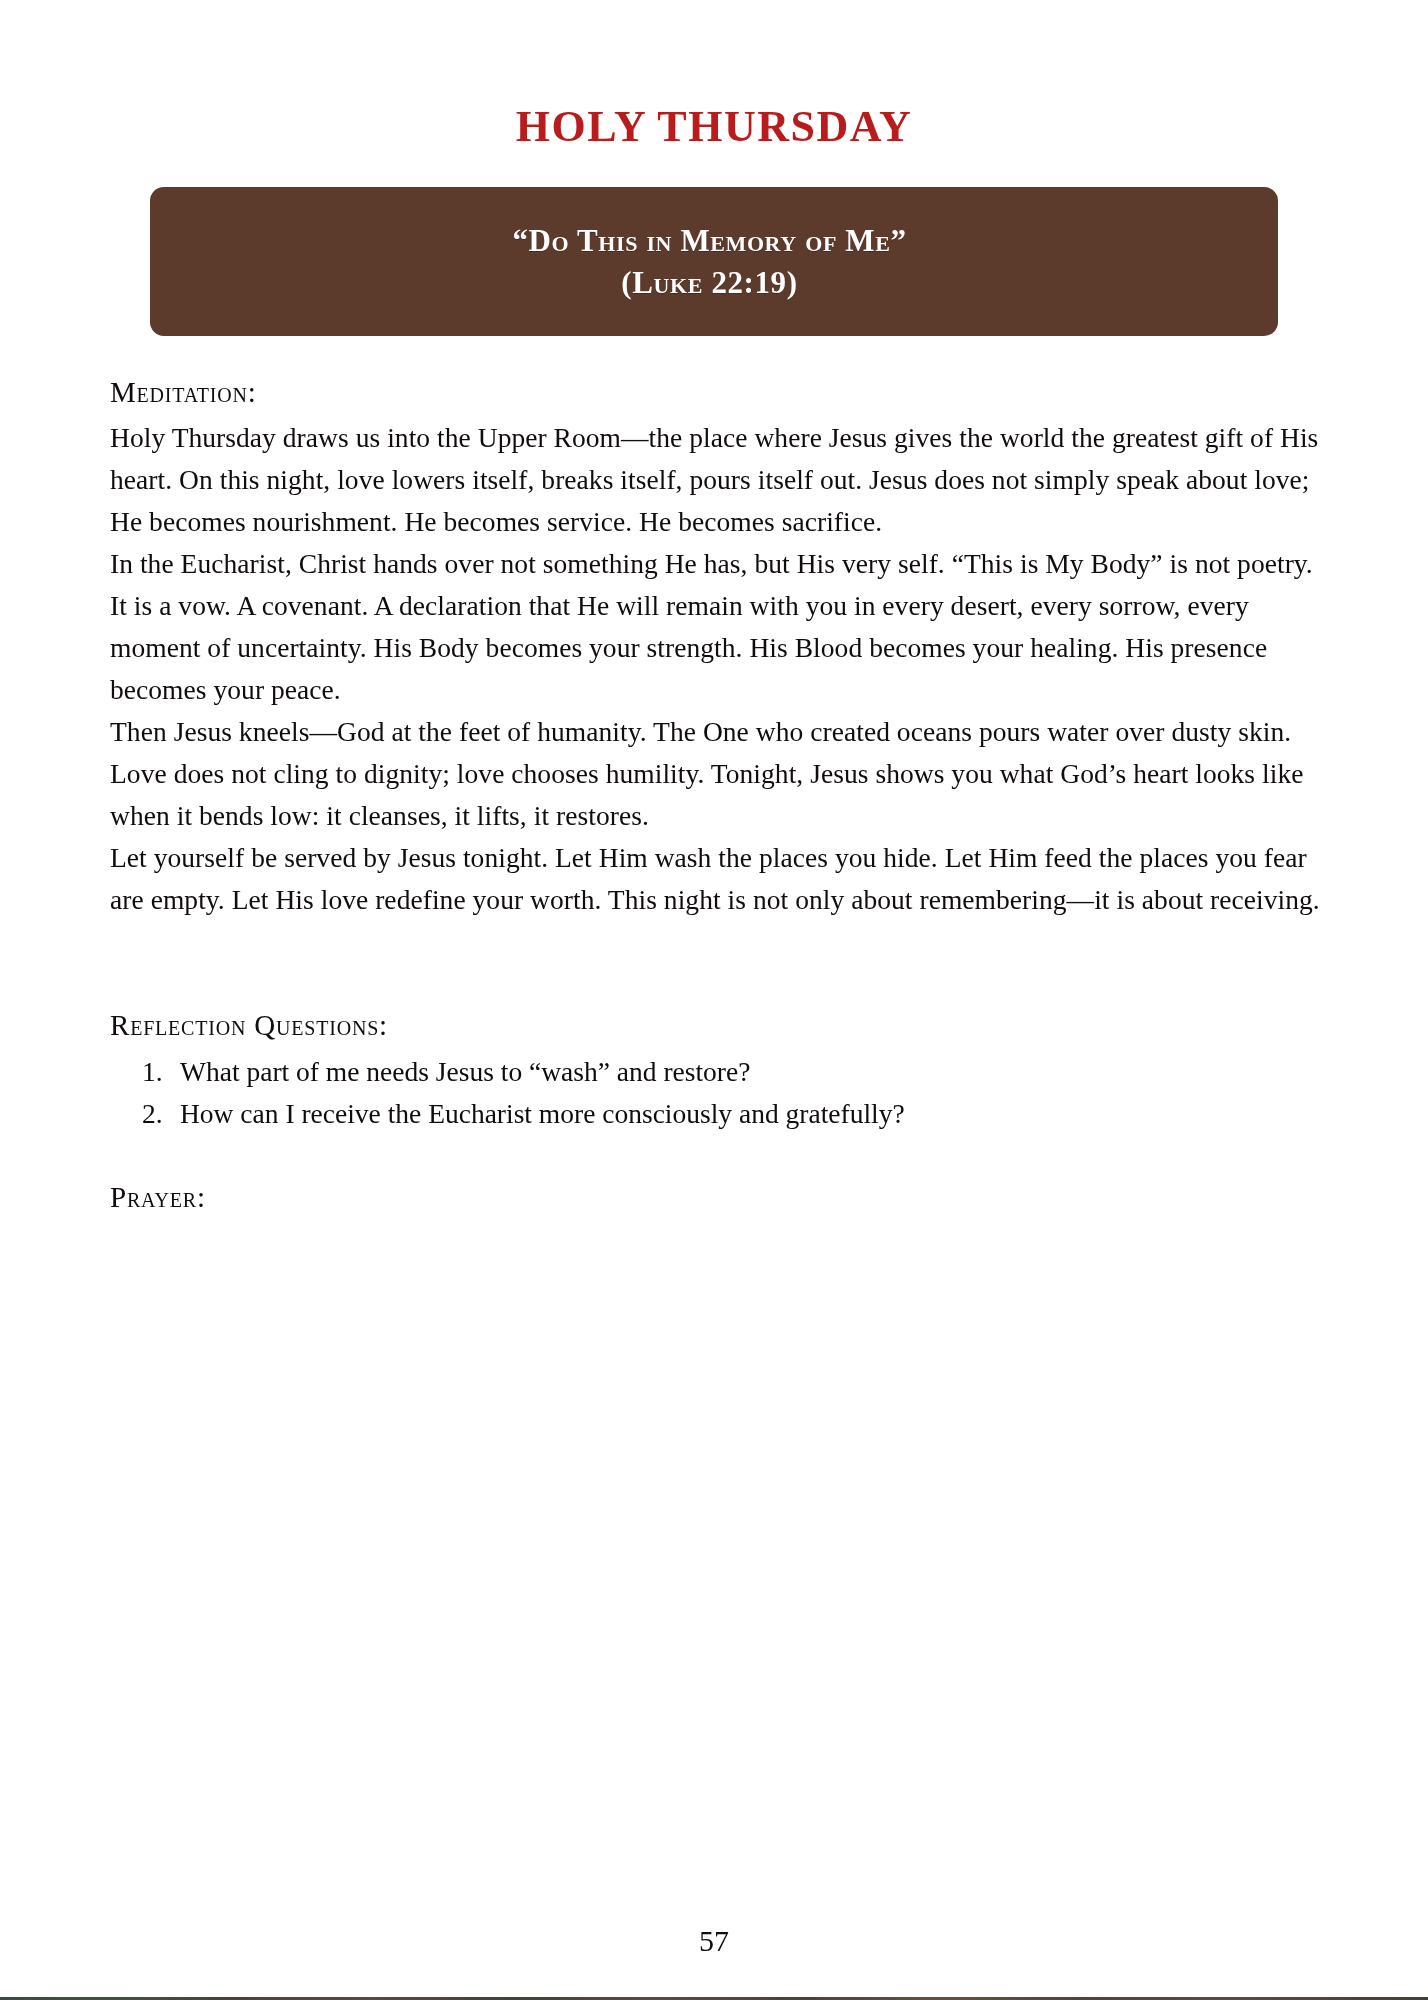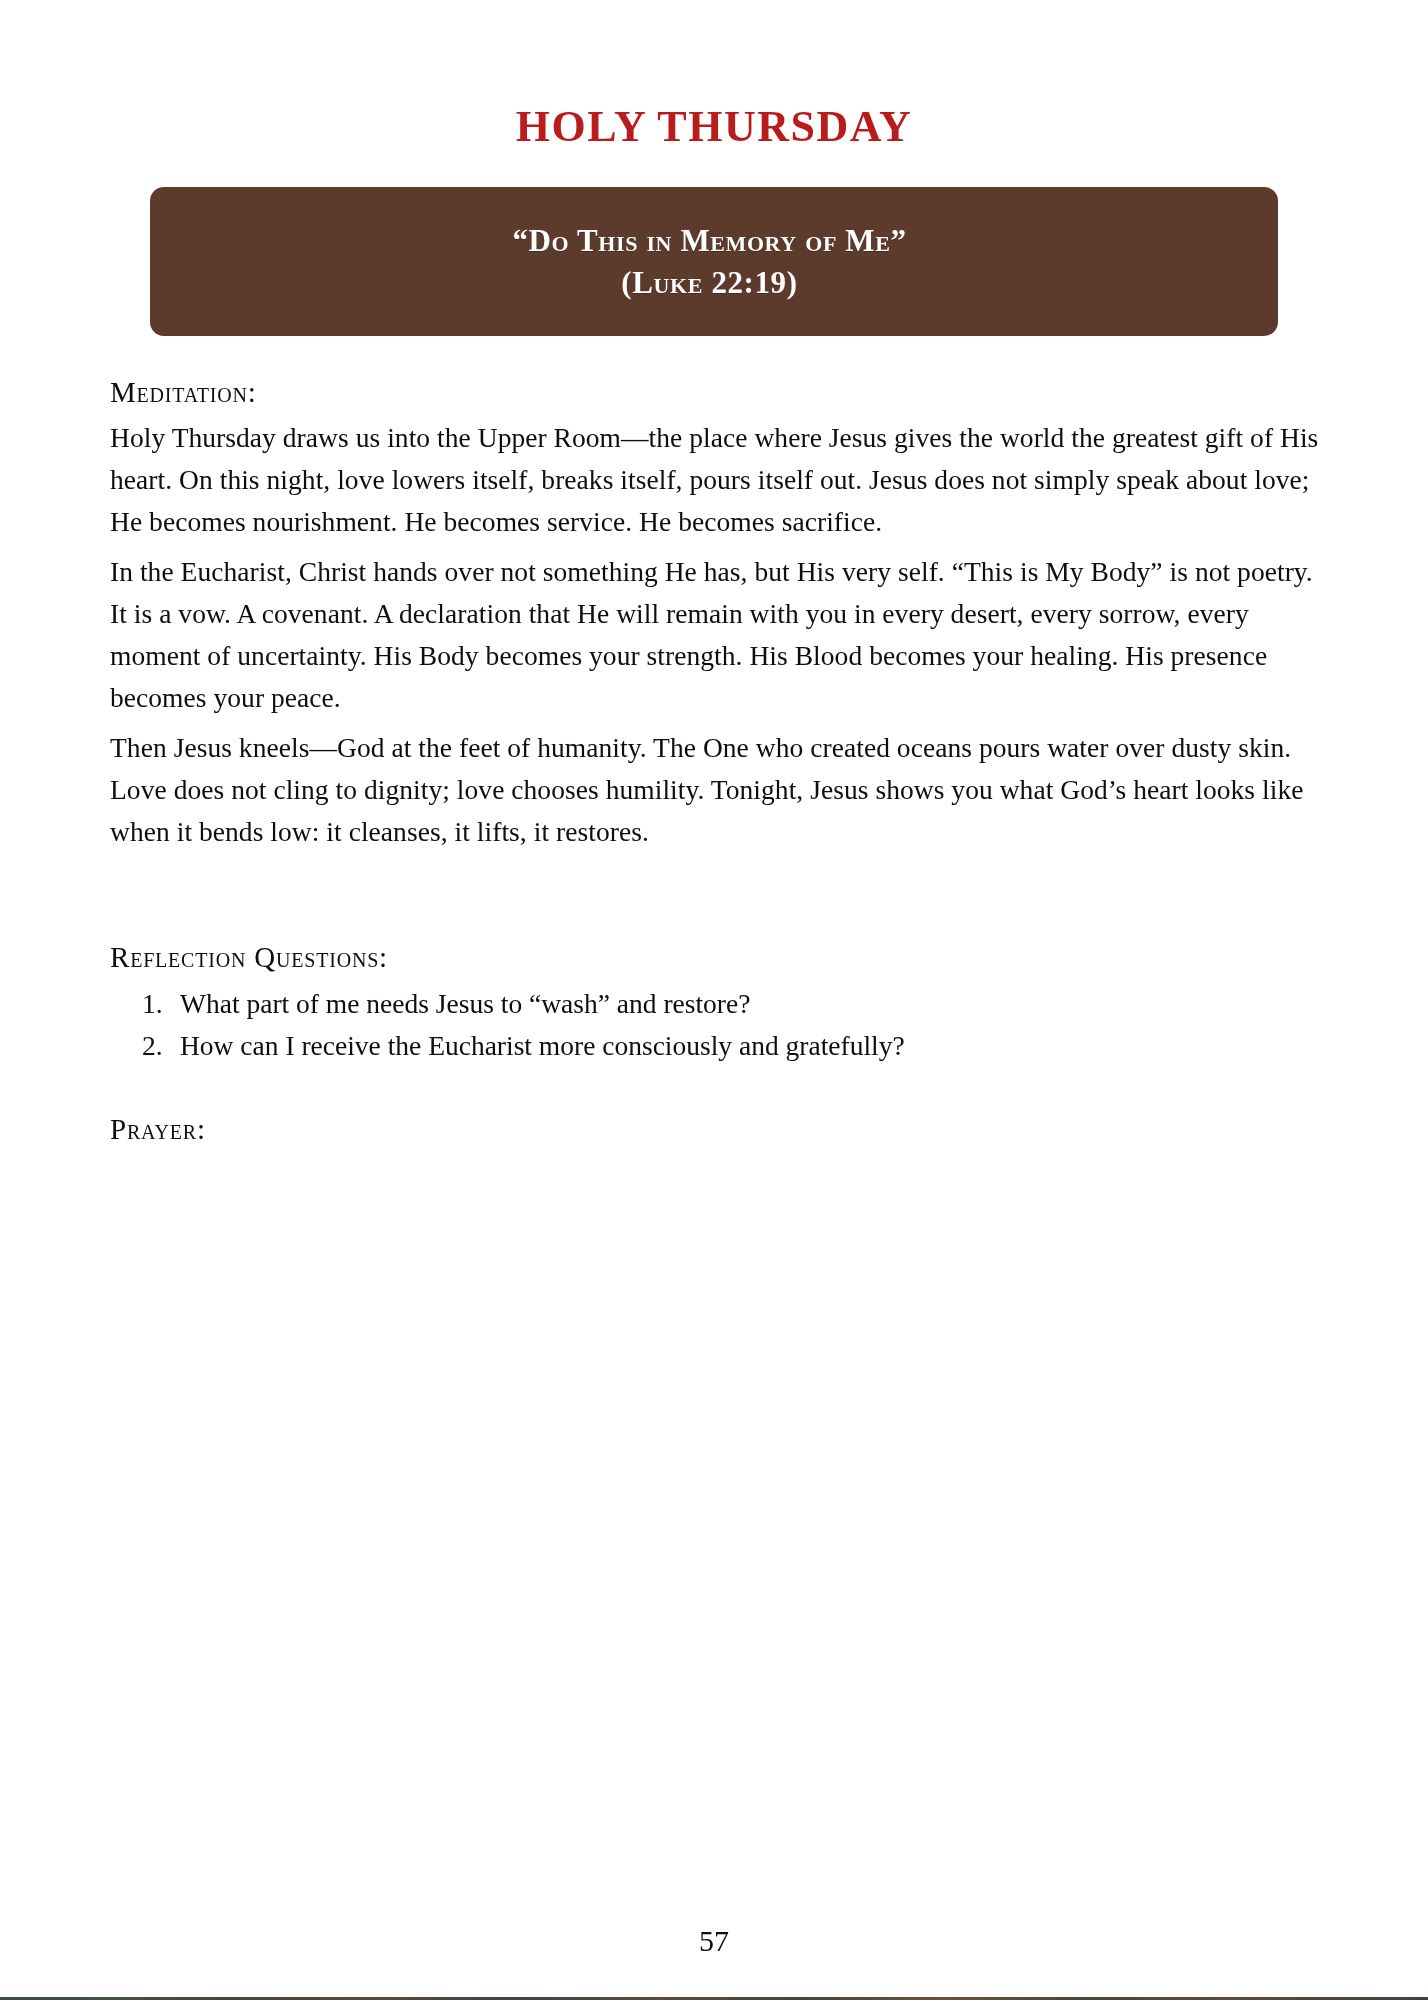--- a/index.html
+++ b/index.html
@@ -83,21 +83,21 @@
 
   .body-para {
     font-size: 27.5px;
     line-height: 42px;
     color: #100d0c;
     margin: 0;
     text-align: left;
     letter-spacing: 0.05px;
   }
 
-  .meditation-block .body-para + .body-para { margin-top: 8px; }
+  .meditation-block .body-para + .body-para { margin-top: 0; }
 
   .gap-large { height: 86px; }
   .gap-medium { height: 44px; }
 
   
   .question-list {
     margin: 4px 0 0 0;
     padding: 0;
     list-style: none;
   }
@@ -154,20 +154,21 @@
     <div class="verse-ref">(Luke 22:19)</div>
   </div>
 
   <div class="content">
 
     <div class="meditation-block">
       <div class="section-heading">Meditation:</div>
       <p class="body-para">Holy Thursday draws us into the Upper Room—the place where Jesus gives the world the greatest gift of His heart. On this night, love lowers itself, breaks itself, pours itself out. Jesus does not simply speak about love; He becomes nourishment. He becomes service. He becomes sacrifice.</p>
       <p class="body-para">In the Eucharist, Christ hands over not something He has, but His very self. “This is My Body” is not poetry. It is a vow. A covenant. A declaration that He will remain with you in every desert, every sorrow, every moment of uncertainty. His Body becomes your strength. His Blood becomes your healing. His presence becomes your peace.</p>
       <p class="body-para">Then Jesus kneels—God at the feet of humanity. The One who created oceans pours water over dusty skin. Love does not cling to dignity; love chooses humility.  Tonight, Jesus shows you what God’s heart looks like when it bends low: it cleanses, it lifts, it restores.</p>
+      <p class="body-para">Let yourself be served by Jesus tonight. Let Him wash the places you hide. Let Him feed the places you fear are empty. Let His love redefine your worth.  This night is not only about remembering—it is about receiving.</p>
     </div>
 
     <div class="gap-large"></div>
 
     <div class="reflection-block">
       <div class="section-heading">Reflection Questions:</div>
       <ul class="question-list">
         <li class="question-item">
           <span class="q-num">1.</span>
           <span class="q-text">What part of me needs Jesus to “wash” and restore?</span>

